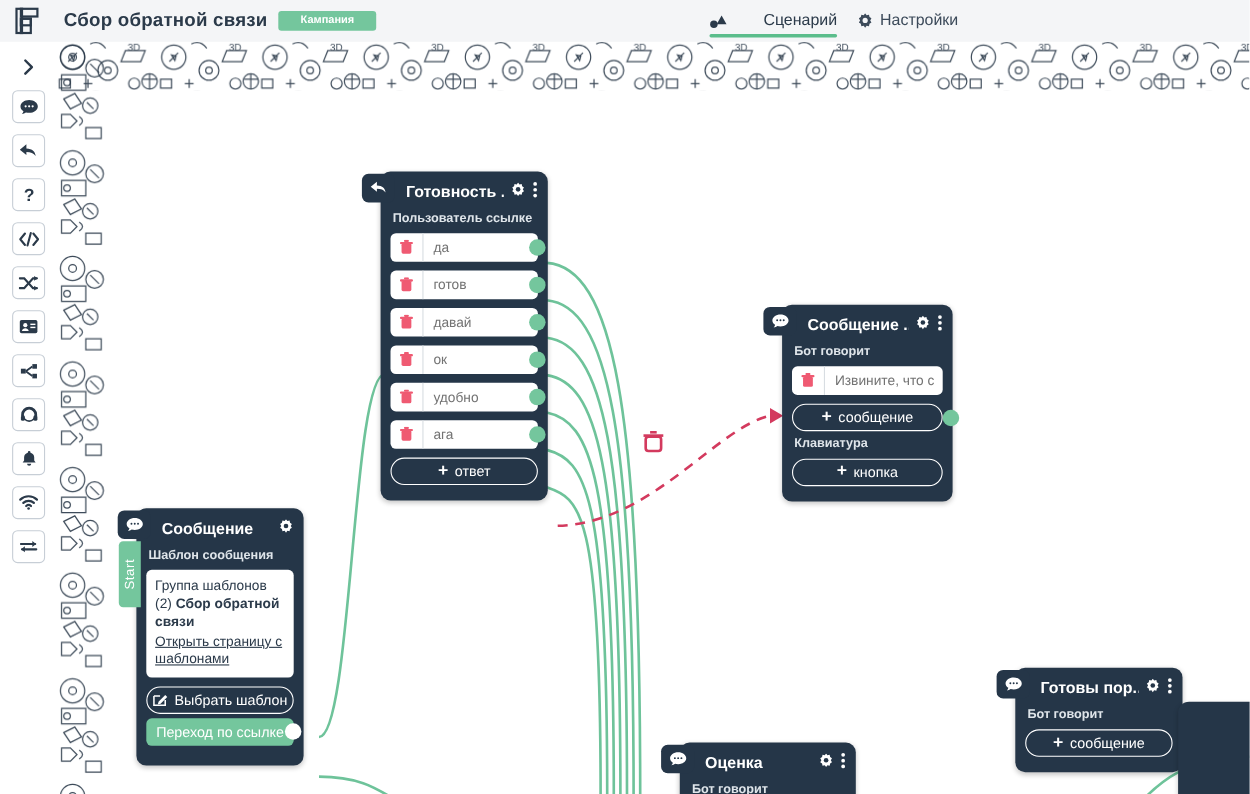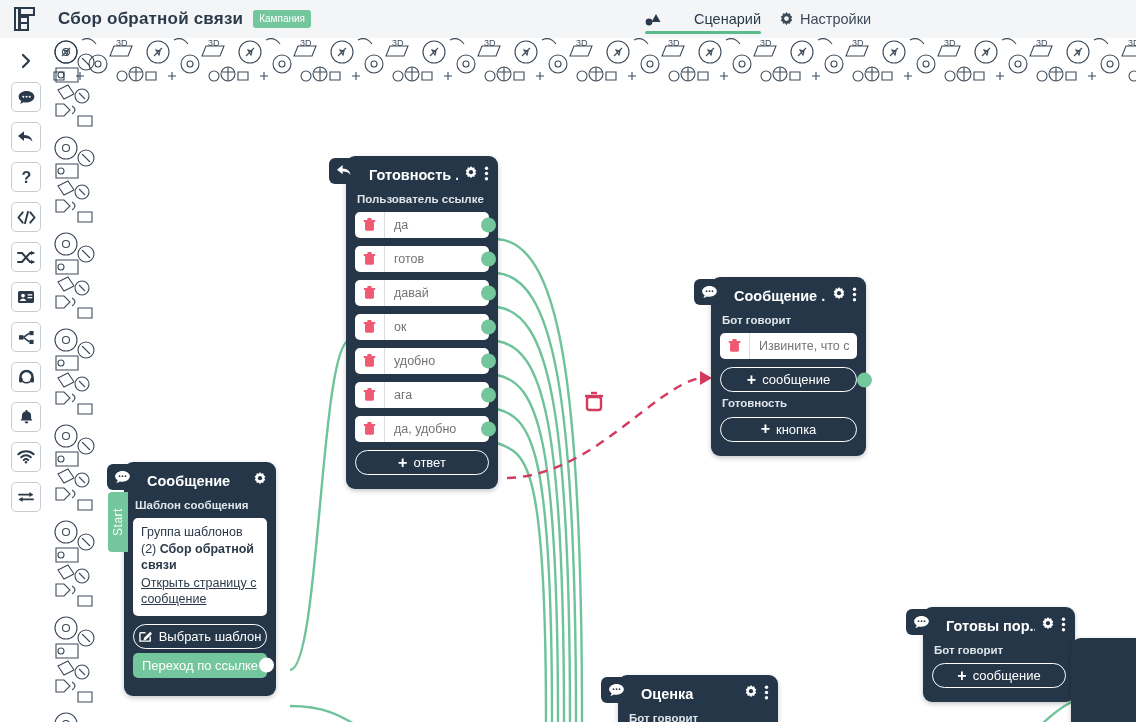--- a/index.html
+++ b/index.html
@@ -27,22 +27,22 @@
   .logo-svg { display:block; }
   .app-title {
     font-size: 17px; font-weight: bold; color: #2b3a4a;
     letter-spacing: .2px;
     margin-left: 6px;
     white-space: nowrap;
   }
   .badge-campaign {
     margin-left: 10px;
     background: #74c69d; color: #ffffff;
-    font-size: 10px; font-weight: normal;
-    padding: 3px 6px 4px; border-radius: 3px;
+    font-size: 10px; font-weight: bold;
+    padding: 3px 20px 4px; border-radius: 3px;
     white-space: nowrap;
   }
   .tabs {
     position: absolute; left: 645px; top: 0;
     height: 38px; display: flex; align-items: center; gap: 18px;
   }
   .tab {
     position: relative; height: 38px;
     display: flex; align-items: center; gap: 6px;
     font-size: 14.5px; color: #3c4a5a; font-weight: 500;
@@ -489,31 +489,20 @@
       <span class="row-trash">
         <svg width="13" height="14" viewBox="0 0 14 15">
             <rect x="2.2" y="3.6" width="9.6" height="10" rx="1.6" fill="#ef5a72"></rect>
             <rect x="0.6" y="2" width="12.8" height="2.3" rx="1.1" fill="#ef5a72"></rect>
             <rect x="4.6" y="0" width="4.8" height="2.2" rx="1" fill="#ef5a72"></rect>
           </svg>
       </span>
       <span class="row-text">ага</span>
       <span class="port"></span>
     </div>
-    <div class="row">
-      <span class="row-trash">
-        <svg width="13" height="14" viewBox="0 0 14 15">
-            <rect x="2.2" y="3.6" width="9.6" height="10" rx="1.6" fill="#ef5a72"></rect>
-            <rect x="0.6" y="2" width="12.8" height="2.3" rx="1.1" fill="#ef5a72"></rect>
-            <rect x="4.6" y="0" width="4.8" height="2.2" rx="1" fill="#ef5a72"></rect>
-          </svg>
-      </span>
-      <span class="row-text">да, удобно</span>
-      <span class="port"></span>
-    </div>
 
     <div class="btn-outline">
       <span class="plus">+</span>
       <span>ответ</span>
     </div>
   </div>
 
   <div class="node" id="node-sorry">
     <div class="node-badge">
       <svg width="17" height="14" viewBox="0 0 18 16">
@@ -551,21 +540,21 @@
       </span>
       <span class="row-text">Извините, что с</span>
     </div>
 
     <div class="btn-outline" style="position:relative;">
       <span class="plus">+</span>
       <span>сообщение</span>
       <span class="port" style="right:-16px;"></span>
     </div>
 
-    <div class="node-label">Готовность</div>
+    <div class="node-label">Клавиатура</div>
 
     <div class="btn-outline">
       <span class="plus">+</span>
       <span>кнопка</span>
     </div>
   </div>
 
   <div class="node" id="node-message">
     <div class="node-badge">
       <svg width="17" height="14" viewBox="0 0 18 16">
@@ -584,21 +573,21 @@
         <svg width="14" height="14" viewBox="0 0 16 16">
             <path fill="#fff" d="M8 0l1.4 1.9 2.3-.5.5 2.3L14.1 5l-1.2 2 1.2 2-1.9 1.3-.5 2.3-2.3-.5L8 14l-1.4-1.9-2.3.5-.5-2.3L1.9 9l1.2-2L1.9 5l1.9-1.3.5-2.3 2.3.5z"></path>
             <circle cx="8" cy="7" r="2.4" fill="#253648"></circle>
           </svg>
       </span>
     </div>
     <div class="node-label">Шаблон сообщения</div>
 
     <div class="tpl-box">
       <span>Группа шаблонов (2) </span><b>Сбор обратной связи</b>
-      <span class="tpl-link">Открыть страницу с сообщение</span>
+      <span class="tpl-link">Открыть страницу с шаблонами</span>
     </div>
 
     <div class="btn-outline">
       <svg width="14" height="14" viewBox="0 0 15 15">
         <path d="M1 4 h6" stroke="#fff" stroke-width="1.5" fill="none"></path>
         <path d="M1 4 v9 h11 v-5" stroke="#fff" stroke-width="1.5" fill="none"></path>
         <path d="M5.5 9.5 L12 3 l2 2 L7.5 11.5 L4.8 12.2z" fill="#fff"></path>
       </svg>
       <span>Выбрать шаблон</span>
     </div>

